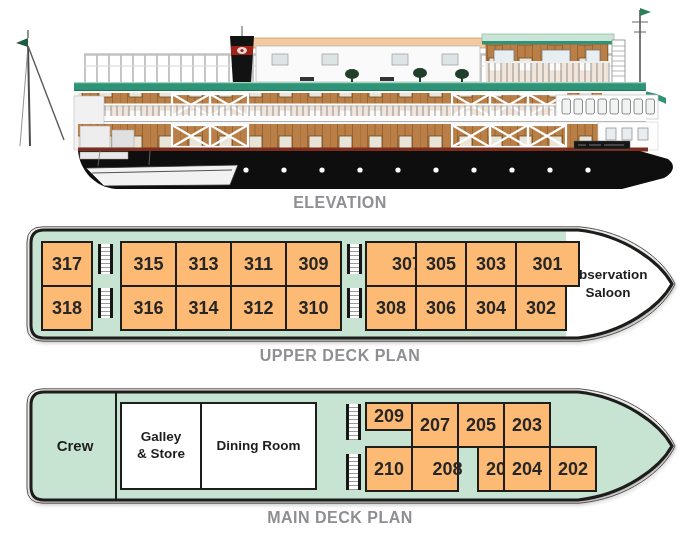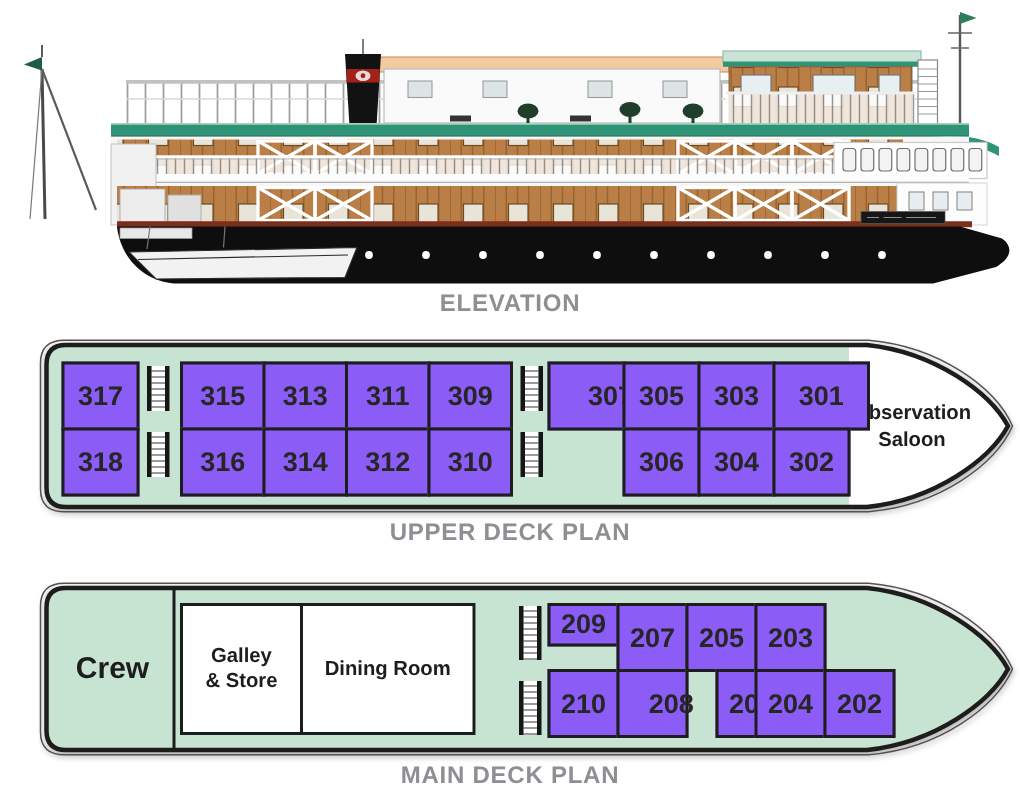--- a/index.html
+++ b/index.html
@@ -1,20 +1,20 @@
 <!DOCTYPE html>
 <html style="--deck-green: #c7e3d2; --outline: #1d1d1b; --thin-outline: #55524e; --label-gray: #8e8e93; --wood: #b97f46; --roof-green: #2f9377; --roof-mint: #c9e4d6; --hull-black: #0e0e0e; --hull-stripe: #7c2d1c; --awning-peach: #f2c9a0; --funnel-red: #a32218;"><head>
 <meta charset="utf-8">
 <style>
   html,body{margin:0;padding:0;background:#fff;}
   #canvas{position:relative;width:680px;height:534px;background:#fff;overflow:hidden;
           font-family:"Liberation Sans",sans-serif;}
   .abs{position:absolute;}
   .deck-svg{position:absolute;filter:drop-shadow(1.5px 2px 1.5px rgba(0,0,0,0.28));}
-  .cabin{position:absolute;background:#8b5cf6;border:2px solid var(--outline,#1d1d1b);
+  .cabin{position:absolute;background:#fdba74;border:2px solid var(--outline,#1d1d1b);
          box-sizing:border-box;display:flex;align-items:center;justify-content:center;
          font-weight:bold;font-size:18px;color:#262626;}
   .whitebox{position:absolute;background:#fff;border:2px solid var(--outline,#1d1d1b);
          box-sizing:border-box;display:flex;align-items:center;justify-content:center;
          text-align:center;font-weight:bold;font-size:13.5px;color:#1d1d1d;
          white-space:pre-line;line-height:1.25;}
   .room-label{position:absolute;display:flex;align-items:center;justify-content:center;
          text-align:center;font-weight:bold;color:#1d1d1d;white-space:pre-line;line-height:1.3;}
   .ladder{position:absolute;width:15px;box-sizing:border-box;
          border-left:3px solid #161616;border-right:3px solid #161616;
@@ -218,21 +218,21 @@
 
   <div class="deck-label" style="top:347px">UPPER DECK PLAN</div>
 
   <svg class="deck-svg" style="left:26px;top:388px" width="652" height="118" viewBox="0 0 652 118">
     <path d="M17,0.8 H553 C601,5 638,33 649,58 C638,83 601,111 553,115.2 H17 Q1,115.2 1,100 V16 Q1,0.8 17,0.8 Z" fill="none" stroke="#55524e" stroke-width="1"></path>
     <path d="M18,4 H552 C598,9 634,36 646,58 C634,80 598,107 552,112 H18 Q5,112 5,99 V17 Q5,4 18,4 Z" fill="#c7e3d2" stroke="#1d1d1b" stroke-width="3"></path>
   </svg>
 
   <div class="vline" style="left:115px;top:391px;height:110px"></div>
 
-  <div class="room-label" style="left:35px;top:432px;width:80px;height:28px;font-size:20px">Crew</div>
+  <div class="room-label" style="left:35px;top:432px;width:80px;height:28px;font-size:15px">Crew</div>
 
   <div class="whitebox" style="left:120px;top:402px;width:82px;height:88px">Galley
 &amp; Store</div>
   <div class="whitebox" style="left:200px;top:402px;width:117px;height:88px">Dining Room</div>
 
   <div class="ladder" style="left:346px;top:404px;height:36px"></div>
   <div class="ladder" style="left:346px;top:454px;height:36px"></div>
 
   <div class="deck-label" style="top:509px">MAIN DECK PLAN</div>
 
@@ -240,20 +240,21 @@
     <div class="cabin" style="left: 41px; top: 285px; width: 52px; height: 46px;">318</div>
     <div class="cabin" style="left: 120px; top: 241px; width: 57px; height: 46px;">315</div>
     <div class="cabin" style="left: 120px; top: 285px; width: 57px; height: 46px;">316</div>
     <div class="cabin" style="left: 175px; top: 241px; width: 57px; height: 46px; text-align: right;">313</div>
     <div class="cabin" style="left: 175px; top: 285px; width: 57px; height: 46px;">314</div>
     <div class="cabin" style="left: 230px; top: 241px; width: 57px; height: 46px;">311</div>
     <div class="cabin" style="left: 230px; top: 285px; width: 57px; height: 46px;">312</div>
     <div class="cabin" style="left: 285px; top: 241px; width: 57px; height: 46px;">309</div>
     <div class="cabin" style="left: 285px; top: 285px; width: 57px; height: 46px;">310</div>
     <div class="cabin" style="left: 365px; top: 241px; width: 52px; height: 46px; padding-left: 32px;">307</div>
+    <div class="cabin" style="left: 365px; top: 285px; width: 52px; height: 46px;">308</div>
     <div class="cabin" style="left: 415px; top: 241px; width: 52px; height: 46px;">305</div>
     <div class="cabin" style="left: 415px; top: 285px; width: 52px; height: 46px;">306</div>
     <div class="cabin" style="left: 465px; top: 241px; width: 52px; height: 46px;">303</div>
     <div class="cabin" style="left: 465px; top: 285px; width: 52px; height: 46px;">304</div>
     <div class="cabin" style="left: 515px; top: 241px; width: 65px; height: 46px;">301</div>
     <div class="cabin" style="left: 515px; top: 285px; width: 52px; height: 46px;">302</div>
     <div class="cabin" style="left: 365px; top: 402px; width: 48px; height: 29px;">209</div>
     <div class="cabin" style="left: 365px; top: 446px; width: 48px; height: 46px;">210</div>
     <div class="cabin" style="left: 411px; top: 402px; width: 48px; height: 46px;">207</div>
     <div class="cabin" style="left: 411px; top: 446px; width: 48px; height: 46px; padding-left: 25px;">208</div>

